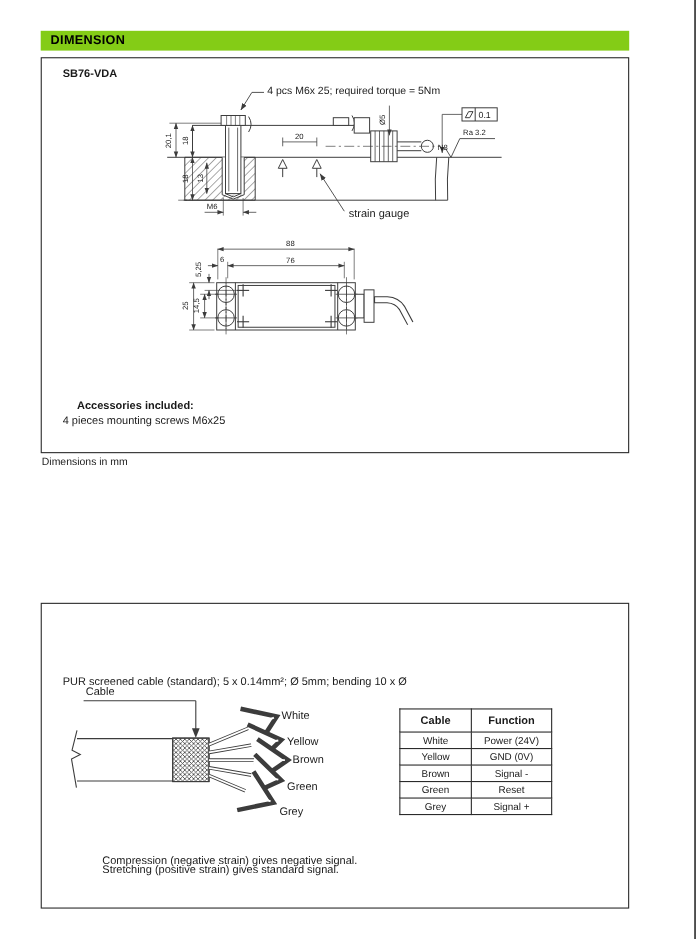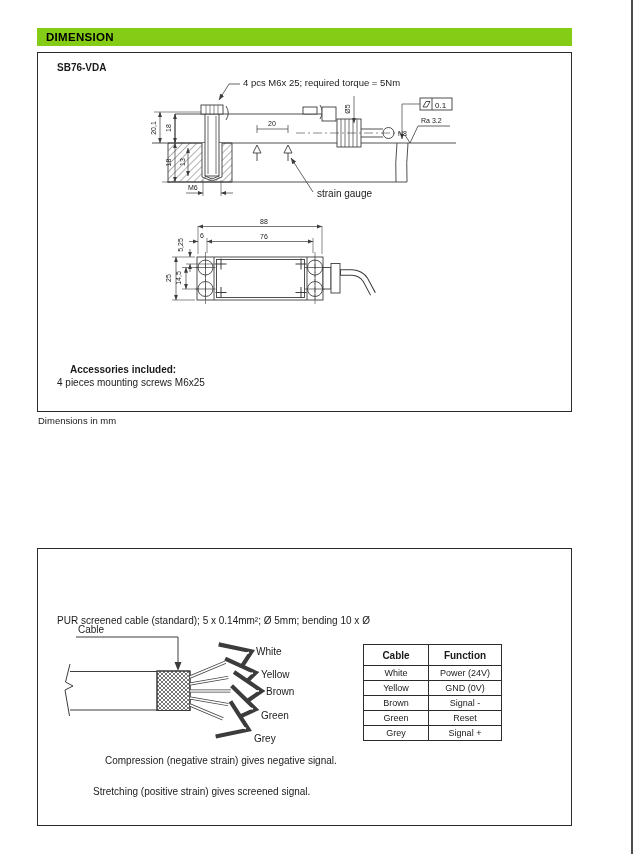--- a/index.html
+++ b/index.html
@@ -20,21 +20,21 @@
   .bold { font-weight:bold; }
   .model-label { left:57px; top:62px; font-weight:bold; font-size:10px; }
   .drawing-note { left:243px; top:77px; font-size:9.5px; }
   .accessories-title { left:57px; top:364px;margin-left:13px; }
   .accessories-text { left:57px; top:377px; }
   .footnote { left:38px; top:415px; font-size:9.5px; }
   .cable-spec { left:57px; top:571px;margin-top:44px; }
   .shield-label { left:78px; top:624px; }
   .wire-label { font-size:10px; }
   .note1 { left:93px; top:786px; }
-  .note2 { left:93px; top:755px;margin-left:12px; }
+  .note2 { left:93px; top:777px; }
   .drawing-svg { position:absolute; left:0; top:0; pointer-events:none; z-index:5; }
   .wire-table {
     position:absolute; left:363px; top:644px; z-index:6;
     border-collapse:collapse; background:#fff; border:1.6px solid #2b2b2b;
   }
   .wire-table th {
     border:1px solid #2b2b2b; font-size:10px; font-weight:bold;
     text-align:center; height:20px; padding:0 4px;
   }
   .wire-table td {
@@ -95,21 +95,21 @@
       <td>Green</td>
       <td>Reset</td>
     </tr>
     <tr>
       <td>Grey</td>
       <td>Signal +</td>
     </tr>
   </tbody>
     </table>
 
-  <div class="txt note1">Stretching (positive strain) gives screened signal.</div>
+  <div class="txt note1">Stretching (positive strain) gives standard signal.</div>
   <div class="txt note2">Compression (negative strain) gives negative signal.</div>
 
   <svg class="drawing-svg" width="633" height="854" viewBox="0 0 633 854">
     <defs>
       <marker id="da" viewBox="0 0 10 10" refX="9.5" refY="5" markerWidth="8" markerHeight="8" orient="auto-start-reverse">
         <path d="M0,1.4 L10,5 L0,8.6 Z" fill="#3c3c3c"></path>
       </marker>
       <marker id="wt" viewBox="0 0 10 12" refX="8" refY="6" markerWidth="11" markerHeight="13" orient="auto">
         <path d="M0.5,0.5 L8.5,6 L0.5,11.5" fill="#ffffff" stroke="#3c3c3c" stroke-width="1.2"></path>
       </marker>

